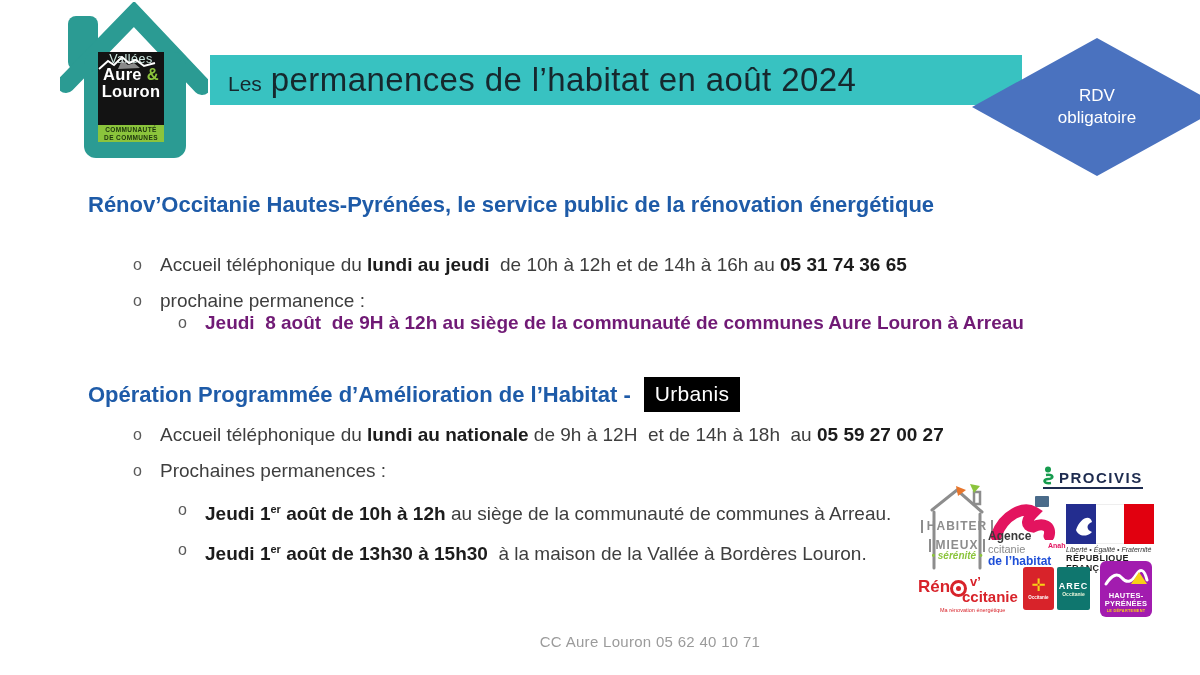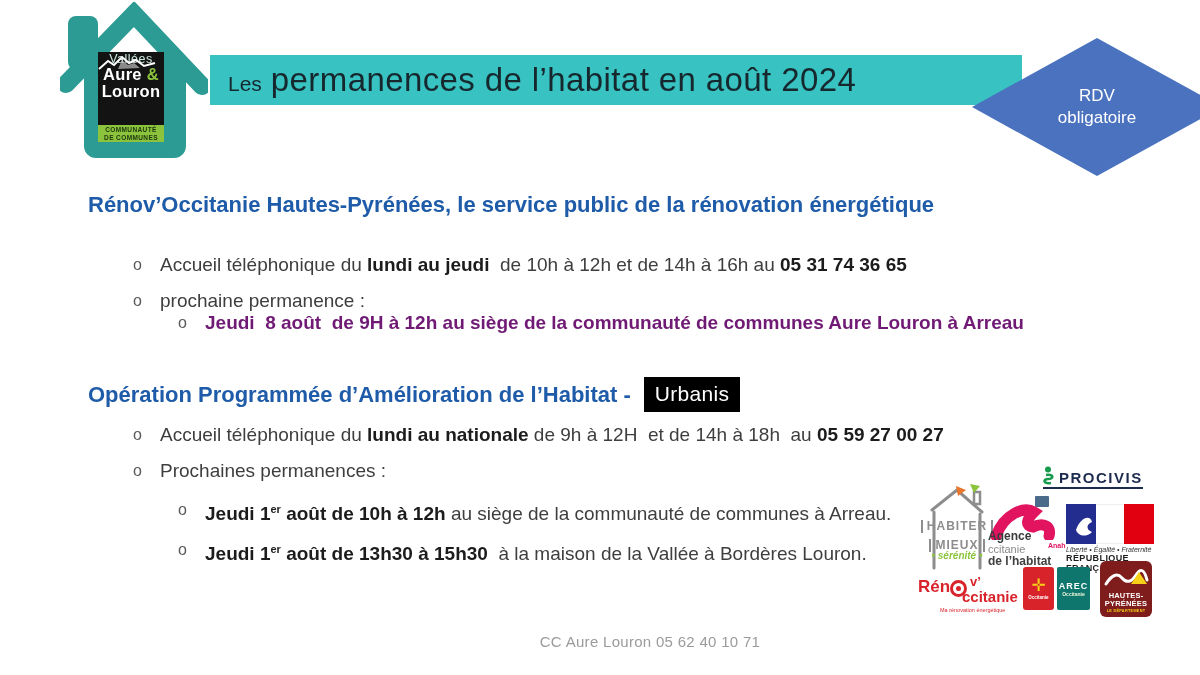--- a/index.html
+++ b/index.html
@@ -52,21 +52,21 @@
   .hm-words{position:absolute;left:0;top:32px;width:74px;}
   .hm-word{display:inline-block;border-left:2px solid #8d8d8d;border-right:2px solid #8d8d8d;padding:0 4px;
            color:#8d8d8d;font-weight:700;font-size:12px;line-height:13px;letter-spacing:1px;}
   .hm-ser{position:absolute;left:0;top:66px;width:74px;color:#8bc43c;font-style:italic;font-size:10px;font-weight:700;}
   .procivis{position:absolute;left:128px;top:4px;display:flex;align-items:flex-end;border-bottom:2px solid #1d2b4f;padding-bottom:1px;}
   .procivis .name{color:#1d2b4f;font-size:15px;font-weight:700;letter-spacing:1.5px;margin-left:3px;}
   .anah{position:absolute;left:73px;top:32px;width:82px;height:76px;}
   .anah-txt{position:absolute;left:0;top:36px;}
   .anah-l1{color:#3a3a3a;font-weight:700;font-size:12px;line-height:13px;}
   .anah-l2{color:#8a8a8a;font-size:11px;line-height:12px;}
-  .anah-l3{color:#404040;font-weight:700;font-size:12px;line-height:13px;}
+  .anah-l3{color:#1d4ed8;font-weight:700;font-size:12px;line-height:13px;}
   .anah-tag{position:absolute;left:60px;top:48px;color:#e3145f;font-size:7px;font-weight:700;}
   .rf{position:absolute;left:151px;top:42px;width:92px;}
   .rf-flag{position:relative;width:88px;height:40px;display:flex;}
   .rf-flag .b{width:30px;background:#232d8f;position:relative;}
   .rf-flag .w{width:28px;background:#fff;border-top:1px solid #eee;border-bottom:1px solid #eee;}
   .rf-flag .r{width:30px;background:#e1000f;}
   .rf-motto{color:#333;font-style:italic;font-size:7px;margin-top:2px;}
   .rf-name{color:#1d1d1d;font-weight:700;font-size:9px;letter-spacing:.4px;}
   .renov{position:absolute;left:3px;top:112px;width:104px;height:44px;color:#d8232a;}
   .renov .p1{position:absolute;left:0;top:3px;font-size:17px;font-weight:800;}
@@ -76,21 +76,21 @@
   .renov .p3{position:absolute;left:44px;top:14px;font-size:15px;font-weight:800;}
   .renov .tag{position:absolute;left:22px;top:33px;font-size:5.5px;color:#d8232a;}
   .occ{position:absolute;left:108px;top:105px;width:31px;height:43px;background:#d8232a;border-radius:3px;
        display:flex;flex-direction:column;align-items:center;justify-content:center;}
   .occ .cross{color:#f7d117;font-size:17px;line-height:18px;}
   .occ .nm{color:#fff;font-size:4.5px;font-weight:700;}
   .arec{position:absolute;left:142px;top:105px;width:33px;height:43px;background:#0f766e;border-radius:2px;
         display:flex;flex-direction:column;align-items:center;justify-content:center;}
   .arec .nm{color:#fff;font-size:9px;font-weight:800;letter-spacing:1px;}
   .arec .sub{color:#eaf6da;font-size:5px;font-weight:700;}
-  .hp{position:absolute;left:185px;top:99px;width:52px;height:56px;background:#7f1d1d;border-radius:6px;
+  .hp{position:absolute;left:185px;top:99px;width:52px;height:56px;background:#a21caf;border-radius:6px;
       display:flex;flex-direction:column;align-items:center;justify-content:flex-end;padding-bottom:4px;box-sizing:border-box;}
   .hp svg{position:absolute;top:5px;left:3px;}
   .hp .l1{color:#fff;font-size:7.5px;font-weight:800;line-height:8px;letter-spacing:.2px;}
   .hp .sub{color:#f7d117;font-size:3.8px;font-weight:700;margin-top:1px;letter-spacing:.3px;}
 
   .footer{position:absolute;left:430px;top:633px;width:440px;text-align:center;color:#9b9b9b;font-size:15px;letter-spacing:.3px;}
 </style>
 </head>
 <body>
 

